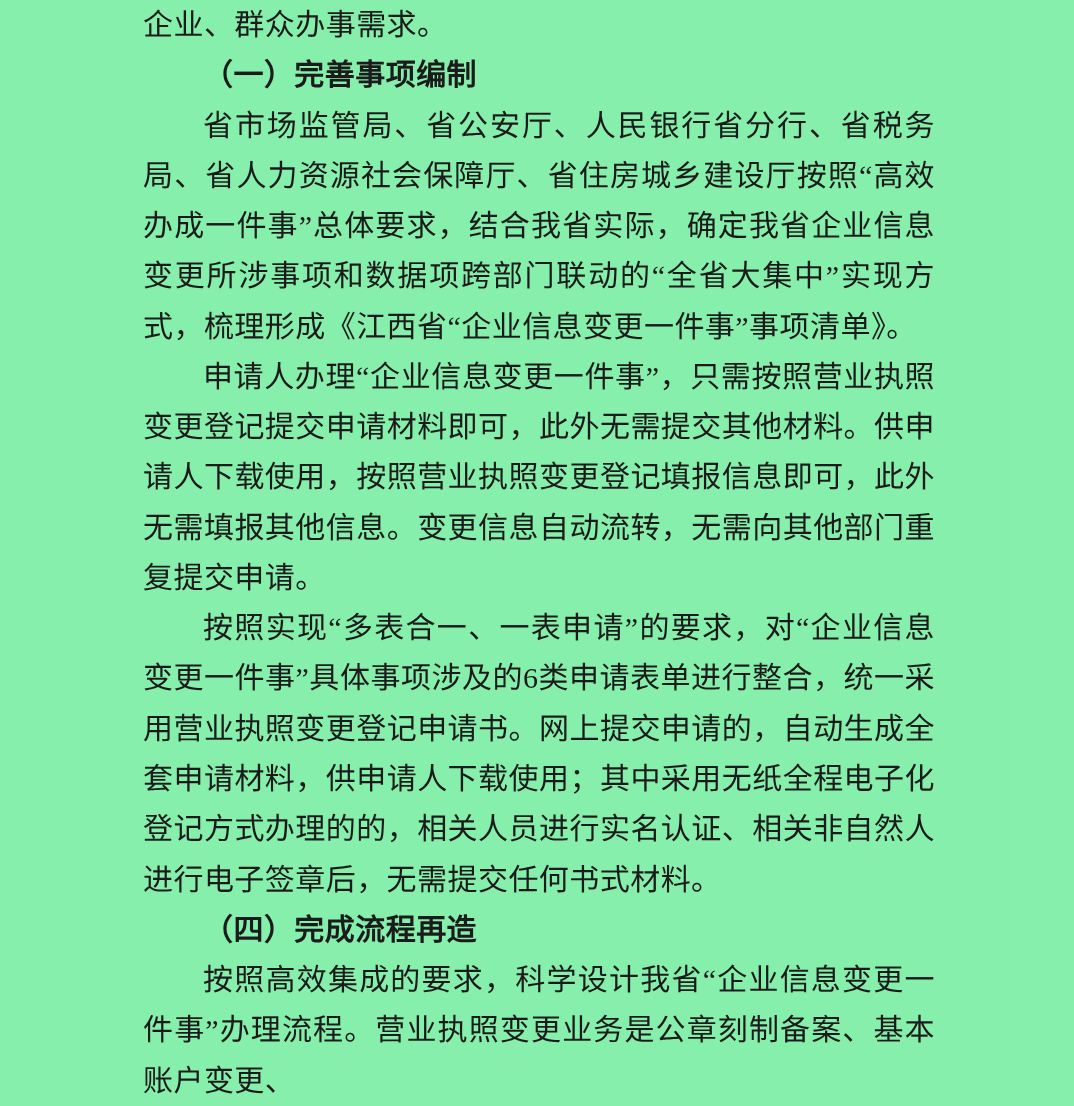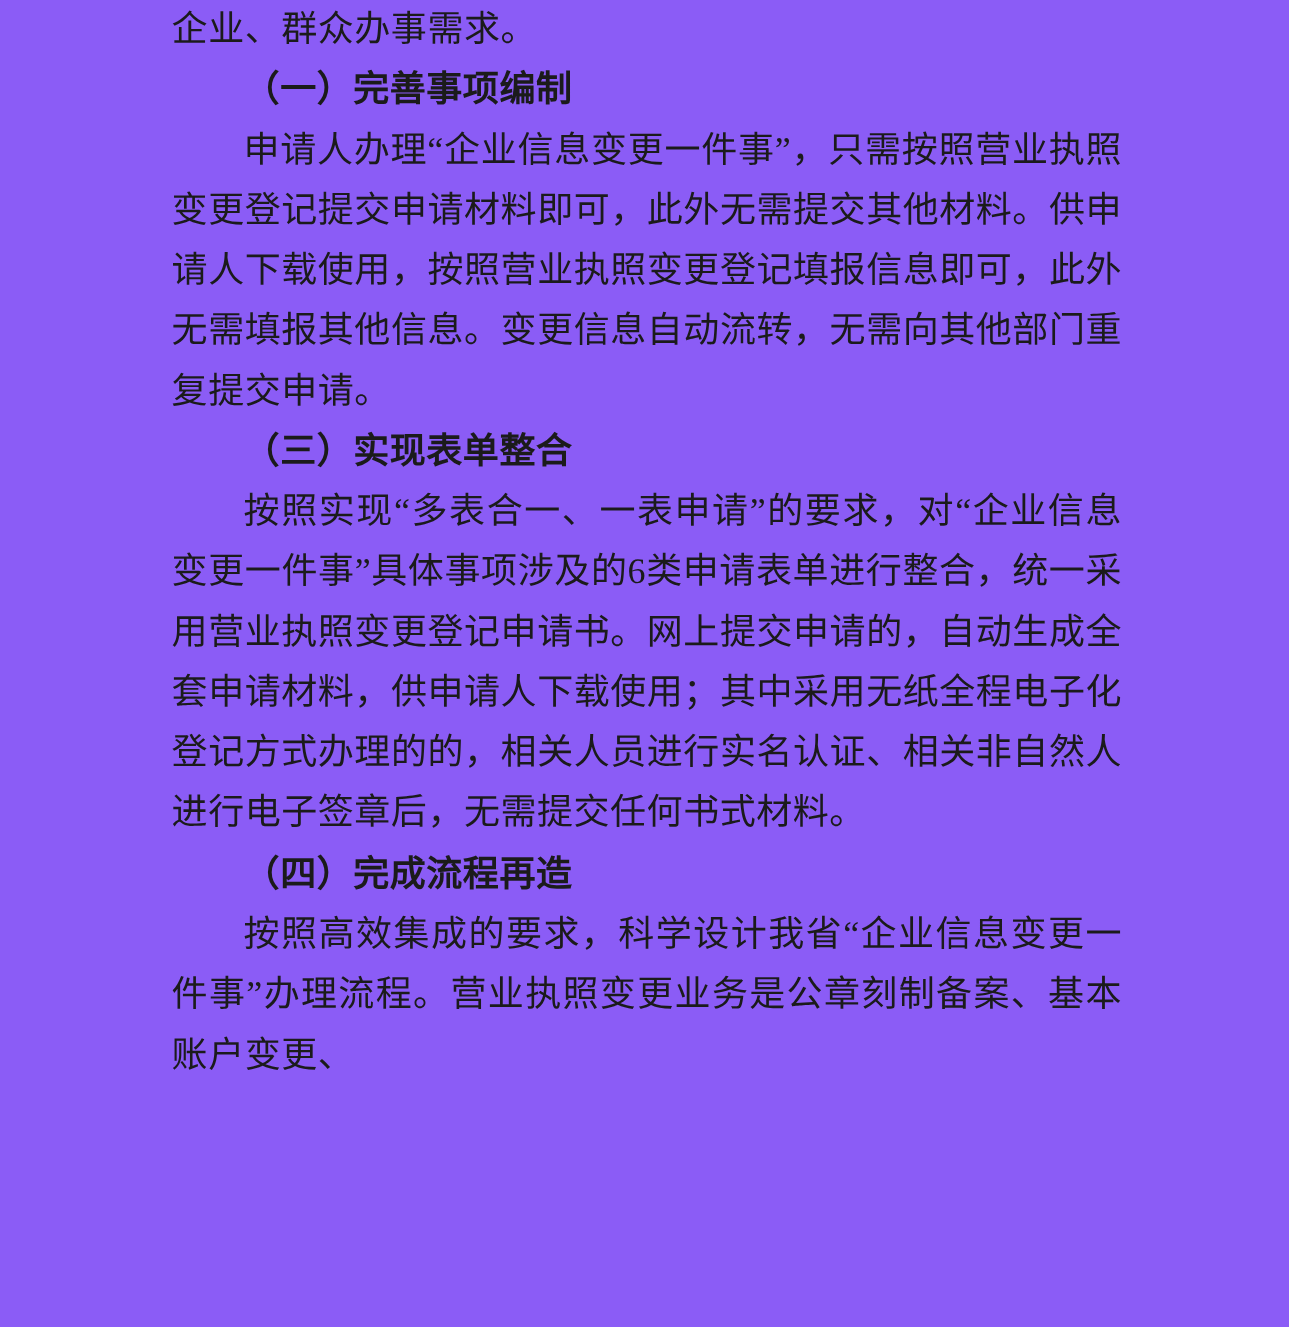--- a/index.html
+++ b/index.html
@@ -10,21 +10,21 @@
     width: 1074px;
     height: 1106px;
     background: #ffffff;
     overflow: hidden;
   }
   .page {
     box-sizing: border-box;
     width: 1074px;
     height: 1106px;
     padding: 0 139px 0 143px;
-    background: #8b5cf6;
+    background: #86efac;
     font-family: "Liberation Serif", "DejaVu Serif", serif;
     font-size: 30px;
     line-height: 50.27px;
     letter-spacing: 0.45px;
     color: #1b1b1b;
   }
   .page p {
     margin: 0;
     padding: 0;
     text-align: justify;
@@ -44,24 +44,24 @@
   }
 </style>
 </head>
 <body>
 
 <div class="page">
   <p class="para-continuation">企业、群众办事需求。</p>
 
   <p class="section-heading">（一）完善事项编制</p>
 
+  <p class="para-indent">省市场监管局、省公安厅、人民银行省分行、省税务局、省人力资源社会保障厅、省住房城乡建设厅按照“高效办成一件事”总体要求，结合我省实际，确定我省企业信息变更所涉事项和数据项跨部门联动的“全省大集中”实现方式，梳理形成《江西省“企业信息变更一件事”事项清单》。</p>
 
 
   <p class="para-indent">申请人办理“企业信息变更一件事”，只需按照营业执照变更登记提交申请材料即可，此外无需提交其他材料。供申请人下载使用，按照营业执照变更登记填报信息即可，此外无需填报其他信息。变更信息自动流转，无需向其他部门重复提交申请。</p>
 
-  <p class="section-heading">（三）实现表单整合</p>
 
   <p class="para-indent">按照实现“多表合一、一表申请”的要求，对“企业信息变更一件事”具体事项涉及的6类申请表单进行整合，统一采用营业执照变更登记申请书。网上提交申请的，自动生成全套申请材料，供申请人下载使用；其中采用无纸全程电子化登记方式办理的的，相关人员进行实名认证、相关非自然人进行电子签章后，无需提交任何书式材料。</p>
 
   <p class="section-heading">（四）完成流程再造</p>
 
   <p class="para-indent">按照高效集成的要求，科学设计我省“企业信息变更一件事”办理流程。营业执照变更业务是公章刻制备案、基本账户变更、</p>
 </div>
 
 </body></html>

